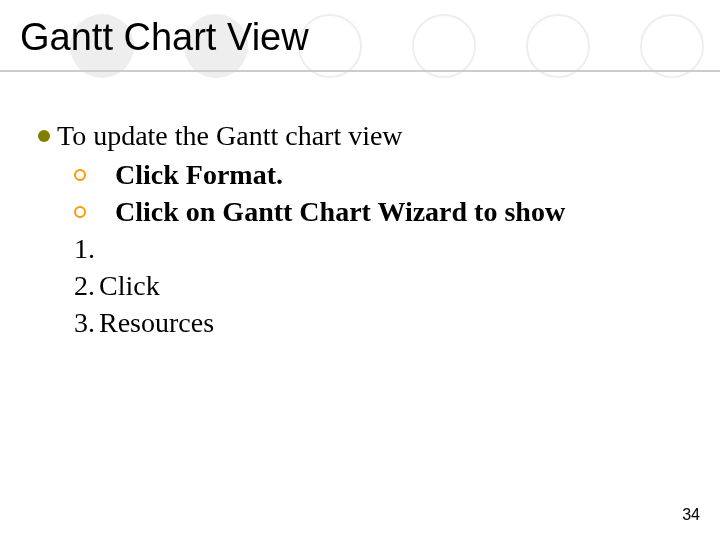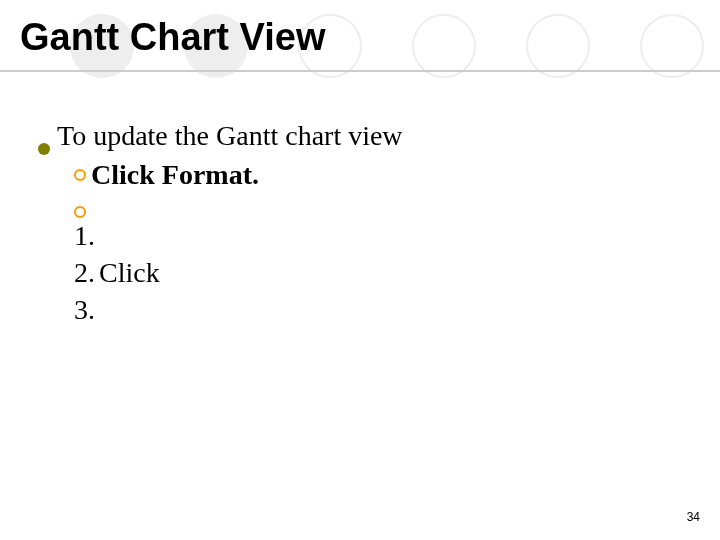--- a/index.html
+++ b/index.html
@@ -31,21 +31,21 @@
   .circle.outlined { border: 2px solid #eeeeee; }
 
   
   .title {
     position: absolute;
     top: 16px;
     left: 20px;
     font-family: Arial, Helvetica, sans-serif;
     font-size: 38px;
     color: #000000;
-    font-weight: 700;
+    font-weight: 400;
     letter-spacing: 0px;
   }
   .title-underline {
     position: absolute;
     top: 70px;
     left: 0;
     width: 720px;
     height: 2px;
     background: #cccccc;
   }
@@ -56,28 +56,29 @@
     top: 118px;
     left: 38px;
     right: 30px;
     font-size: 28px;
     line-height: 1.32;
     color: #000000;
   }
 
   .level1 {
     display: flex;
-    align-items: flex-end;
+    align-items: flex-start;
     margin-bottom: 2px;
   }
   .level2 {
     display: flex;
     align-items: flex-start;
     margin-left: 36px;
     font-weight: bold;
+    gap: 24px;
   }
 
   .disc-bullet {
     width: 12px;
     height: 12px;
     border-radius: 50%;
     background: #808000; 
     flex: 0 0 auto;
     margin-top: 12px;
     margin-right: 7px;
@@ -102,21 +103,21 @@
   .ordered .num {
     margin-right: 4px;
   }
 
   
   .page-num {
     position: absolute;
     right: 20px;
     bottom: 16px;
     font-family: Arial, Helvetica, sans-serif;
-    font-size: 12px;
+    font-size: 16px;
     color: #000000;
   }
 </style>
 </head>
 <body>
 
 <div class="circle-row">
   <div class="circle filled"></div>
   <div class="circle filled"></div>
   <div class="circle outlined"></div>
@@ -135,30 +136,32 @@
     <span>To update the Gantt chart view</span>
   </div>
 
   <div class="level2">
     <span class="ring-bullet"></span>
     <span>Click Format.</span>
   </div>
 
   <div class="level2">
     <span class="ring-bullet"></span>
+    <span>Click on  Gantt Chart Wizard to show</span>
   </div>
 
   <div class="ordered">
     <div class="item">
       <span class="num">1.</span>
     </div>
     <div class="item">
       <span class="num">2.</span>
       <span>Click</span>
     </div>
     <div class="item">
       <span class="num">3.</span>
+      <span>Resources</span>
     </div>
   </div>
 
 </div>
 
 <div class="page-num">34</div>
 
 </body></html>

